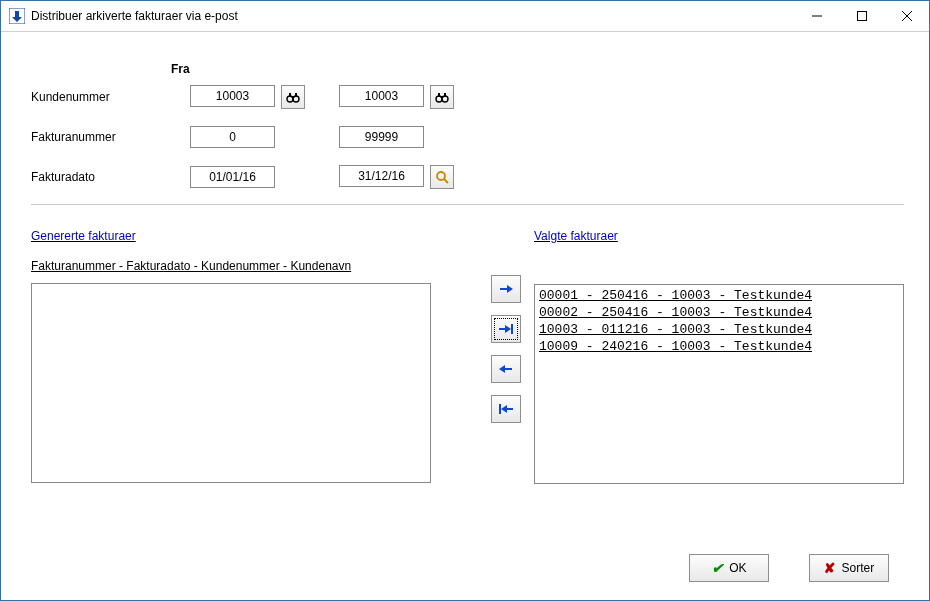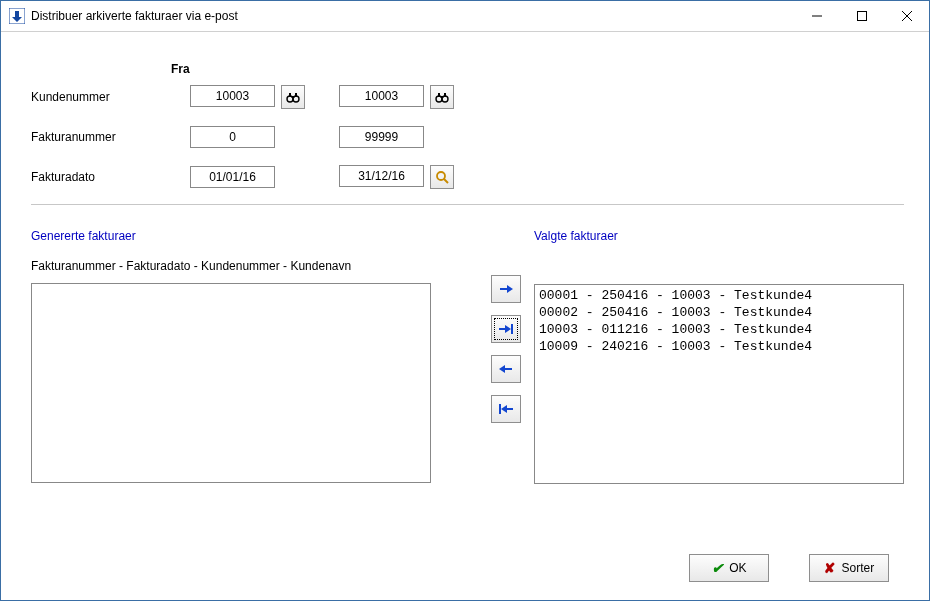--- a/index.html
+++ b/index.html
@@ -87,21 +87,21 @@
   }
 
   .hr {
     border: none;
     border-top: 1px solid #c7c7c7;
     margin: 10px 0 18px 0;
   }
 
   .blue-label { color: #0000c0; }
 
-  .mid-section { display:flex; }
+  .mid-section { display:flex;text-decoration:underline; }
   .left-col { width: 470px; }
   .mid-col  { width: 60px; display:flex; flex-direction:column; align-items:center; padding-top:52px; }
   .right-col{ flex:1; }
 
   .gen-header-row { display:flex; align-items:center; height:26px; margin-bottom:10px; }
   .gen-header-row .blue-label { flex:1; }
   .sort-btn {
     padding: 3px 14px;
     border: 1px solid #8e8e8e;
     background: linear-gradient(#fdfdfd,#e8e8e8);

